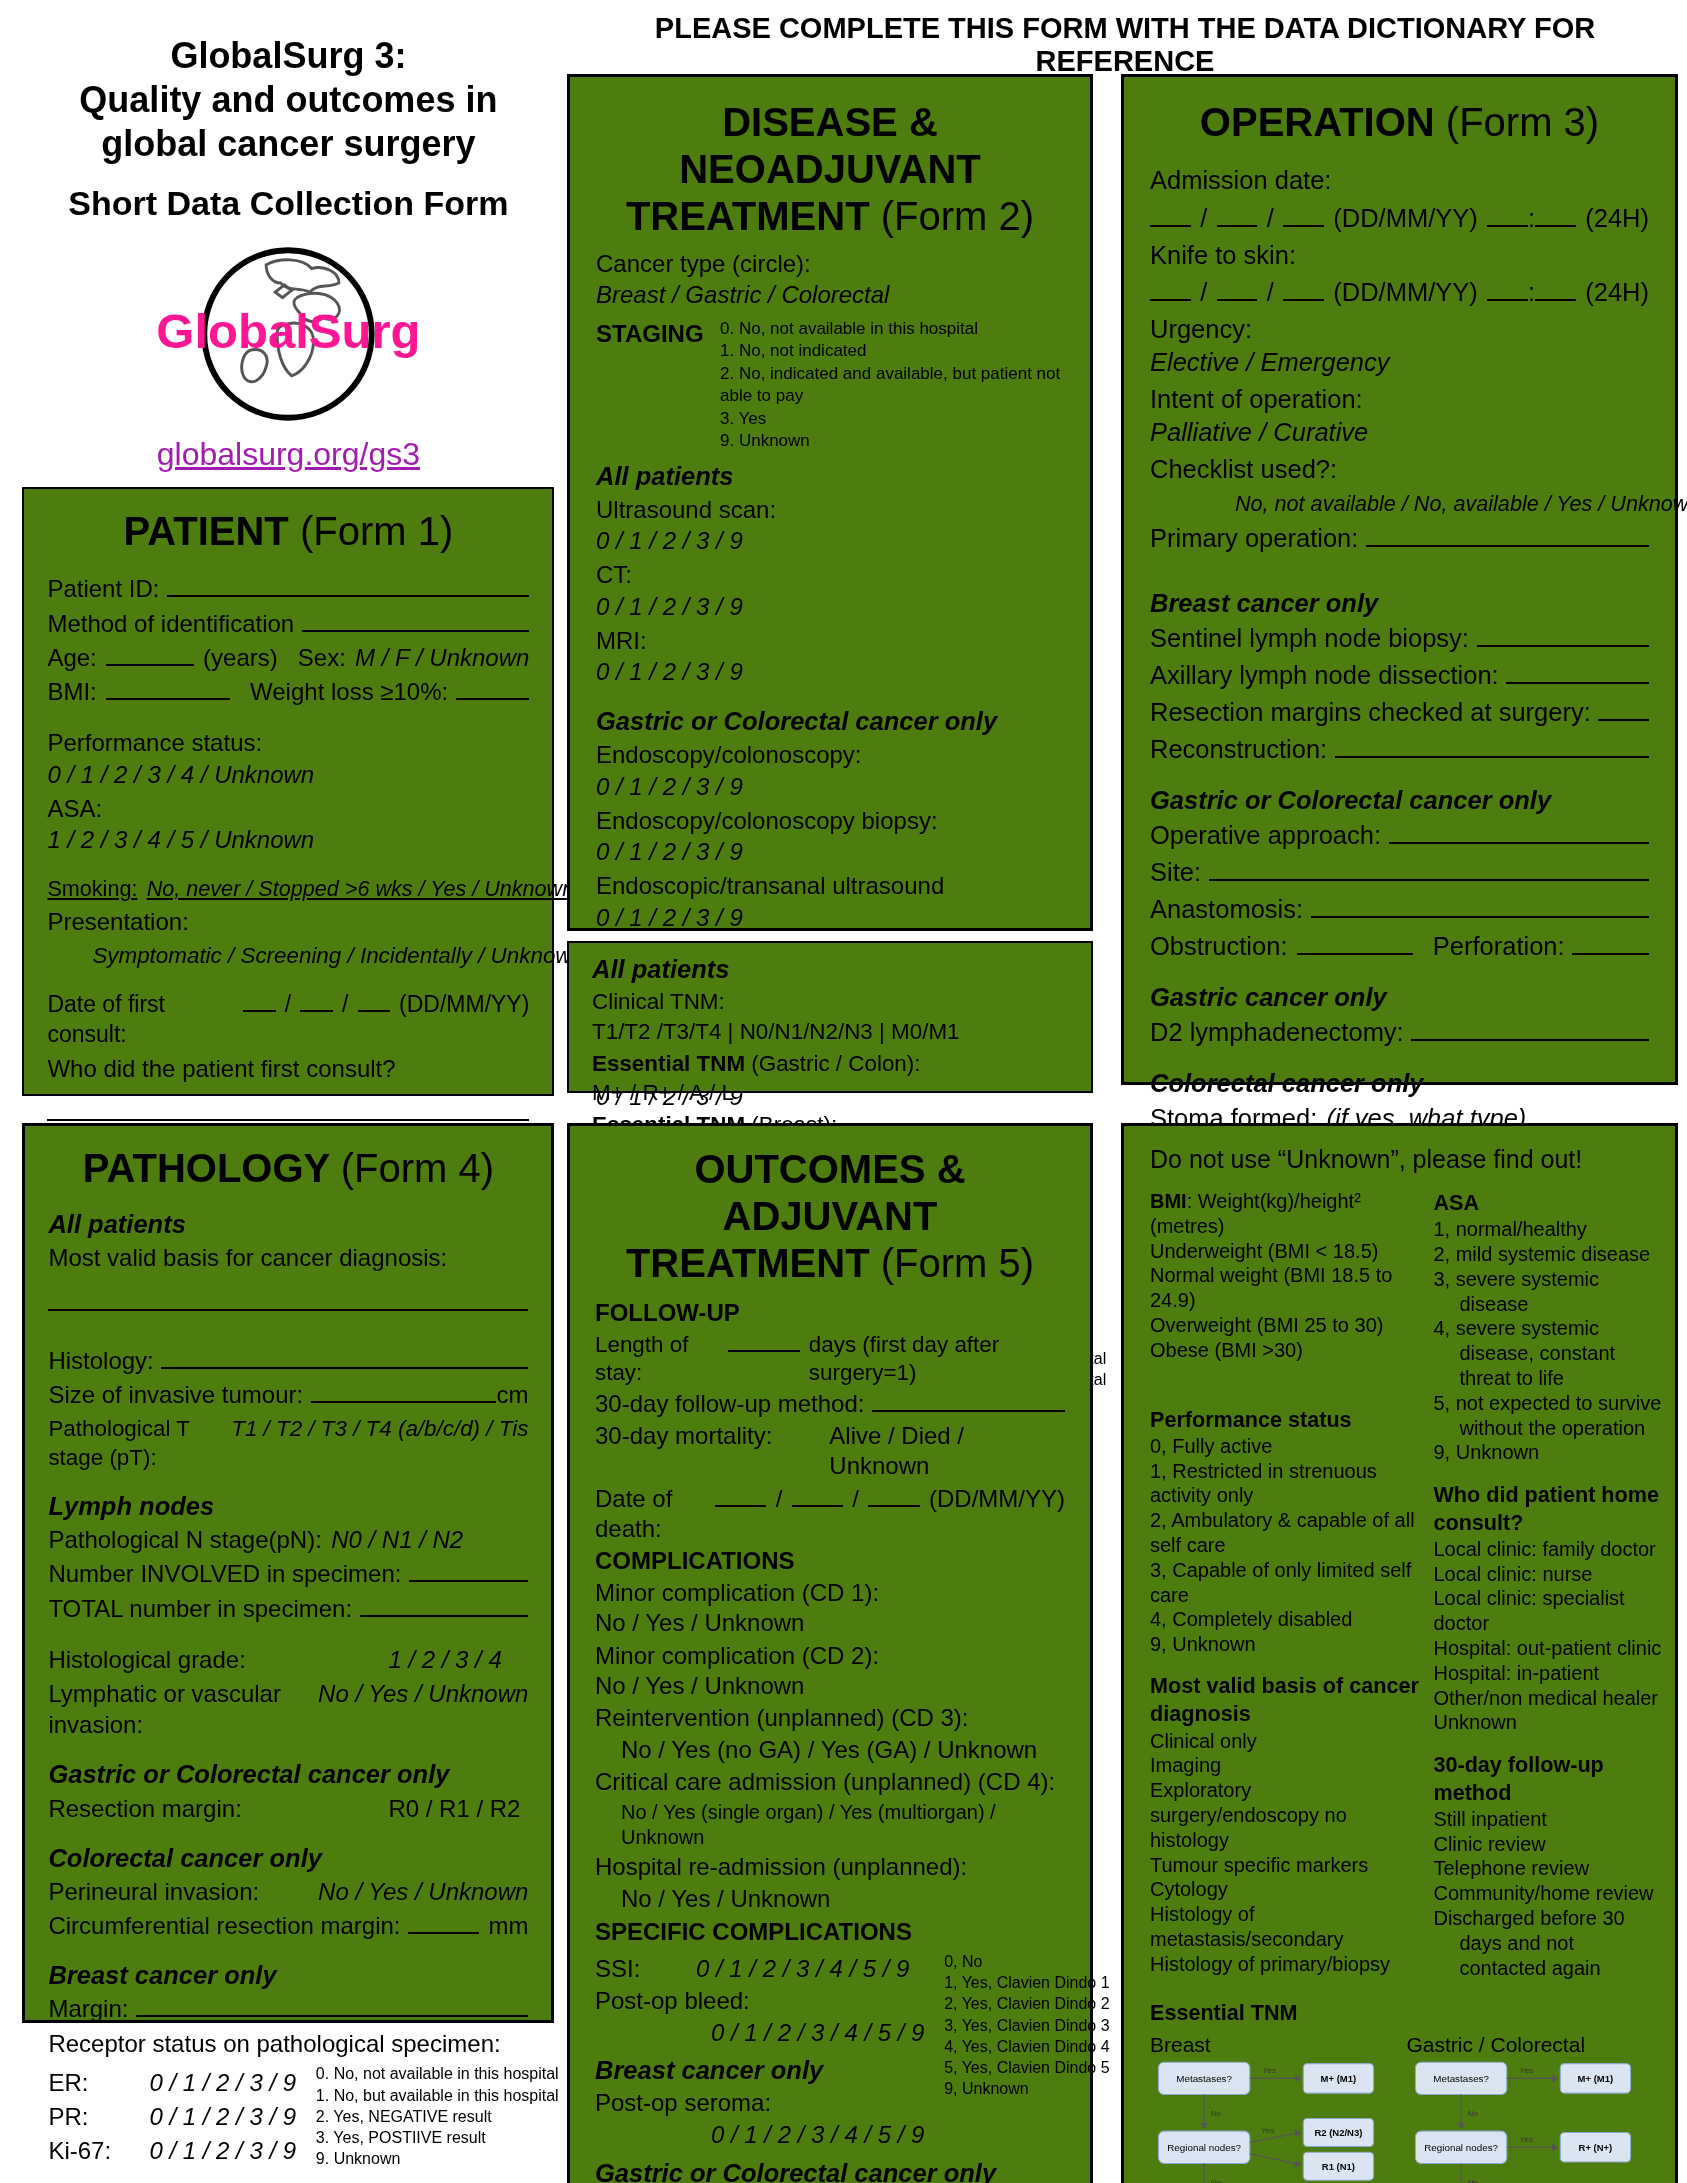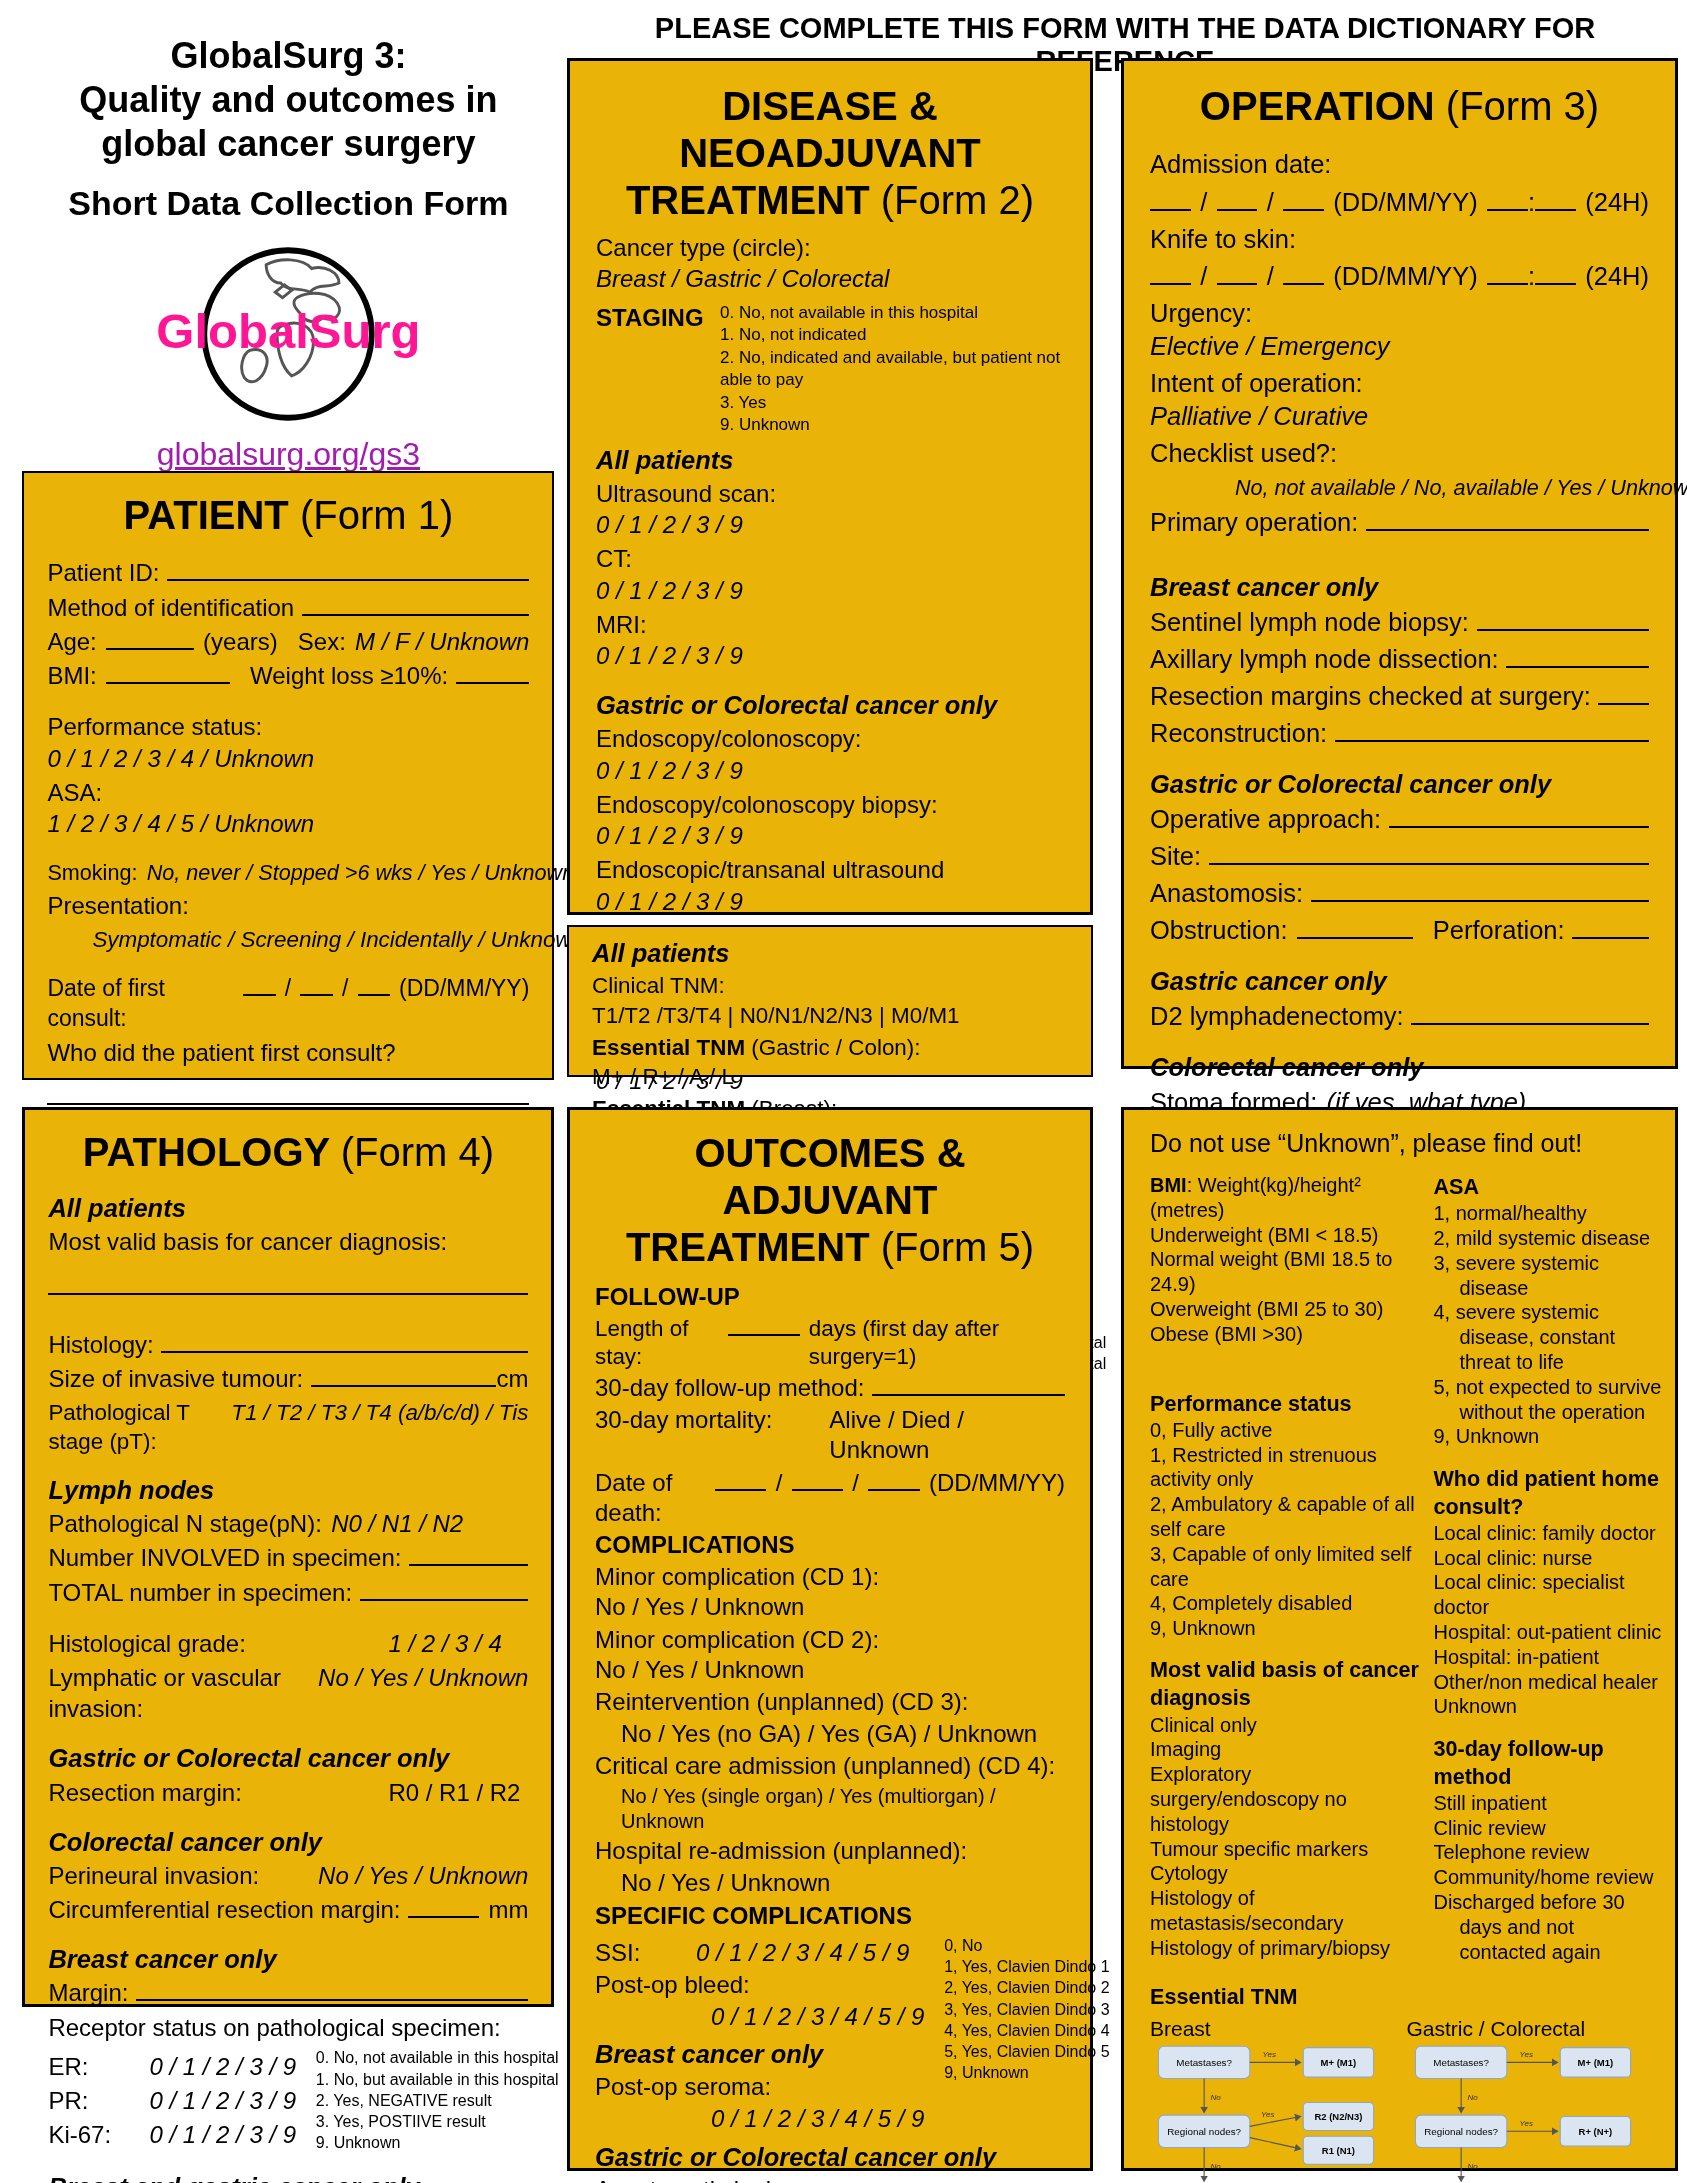--- a/index.html
+++ b/index.html
@@ -12,21 +12,21 @@
   .bt{font-size:36px;font-weight:700;line-height:1.22;}
   .bsub{font-size:34px;font-weight:700;margin-top:18.6px;}
   .globewrap{position:relative;width:182px;height:182px;margin:20px auto 0;}
   .globewrap svg{width:182px;height:182px;display:block;}
   .logotext{position:absolute;left:50%;top:50%;transform:translate(-50%,-55%);
             font-size:49px;font-weight:700;color:#ff1694;white-space:nowrap;}
   .link{display:inline-block;margin-top:10.8px;font-size:32px;color:#a21caf;
         text-decoration:underline;cursor:pointer;}
   
   .panel{position:absolute;border:3.1px solid #000;box-sizing:border-box;
-         background:#eab308;padding:18.6px 26px;}
+         background:#4d7c0f;padding:18.6px 26px;margin-top:16px;}
   .p1{left:22.4px;top:471px;width:532px;height:609px;border-width:2.3px;padding:15.5px 23px;}
   .p2{left:567px;top:58px;width:526px;height:857px;}
   .p2b{left:567px;top:925px;width:526px;height:152px;border-width:2.3px;padding:10.8px 23px;}
   .p3{left:1121px;top:58px;width:557px;height:1011px;}
   .p4{left:22.4px;top:1107px;width:532px;height:900px;padding:15.5px 23px;}
   .p5{left:567px;top:1107px;width:526px;height:1064px;padding:17px 25px;}
   .p6{left:1121px;top:1107px;width:557px;height:1064px;padding:18.6px 26px;}
   .t{text-align:center;font-size:40px;font-weight:700;line-height:1.18;margin:3.1px 0 18.6px;}
   .t .fw{font-weight:400;}
   .row{display:flex;align-items:baseline;font-size:24px;line-height:1.3;margin:3.1px 0;}
@@ -133,21 +133,21 @@
         <span class="blank fill"></span>
       </div>
     <div class="row sb mt">
         <span>Performance status:</span>
         <span class="opts">0 / 1 / 2 / 3 / 4 / Unknown</span>
       </div>
     <div class="row sb">
         <span>ASA:</span>
         <span class="opts">1 / 2 / 3 / 4 / 5 / Unknown</span>
       </div>
-    <div class="row mt" style="font-size:21.6px;">
+    <div class="row mt" style="font-size:21.6px;text-decoration:underline;">
         <span>Smoking:</span>
         <span class="opts ml">No, never / Stopped &gt;6 wks / Yes / Unknown</span>
       </div>
     <div class="row">
         <span>Presentation:</span>
       </div>
     <div class="row" style="font-size:22.4px;">
         <span class="opts indent">Symptomatic / Screening / Incidentally / Unknown</span>
       </div>
     <div class="row mt dateline">

